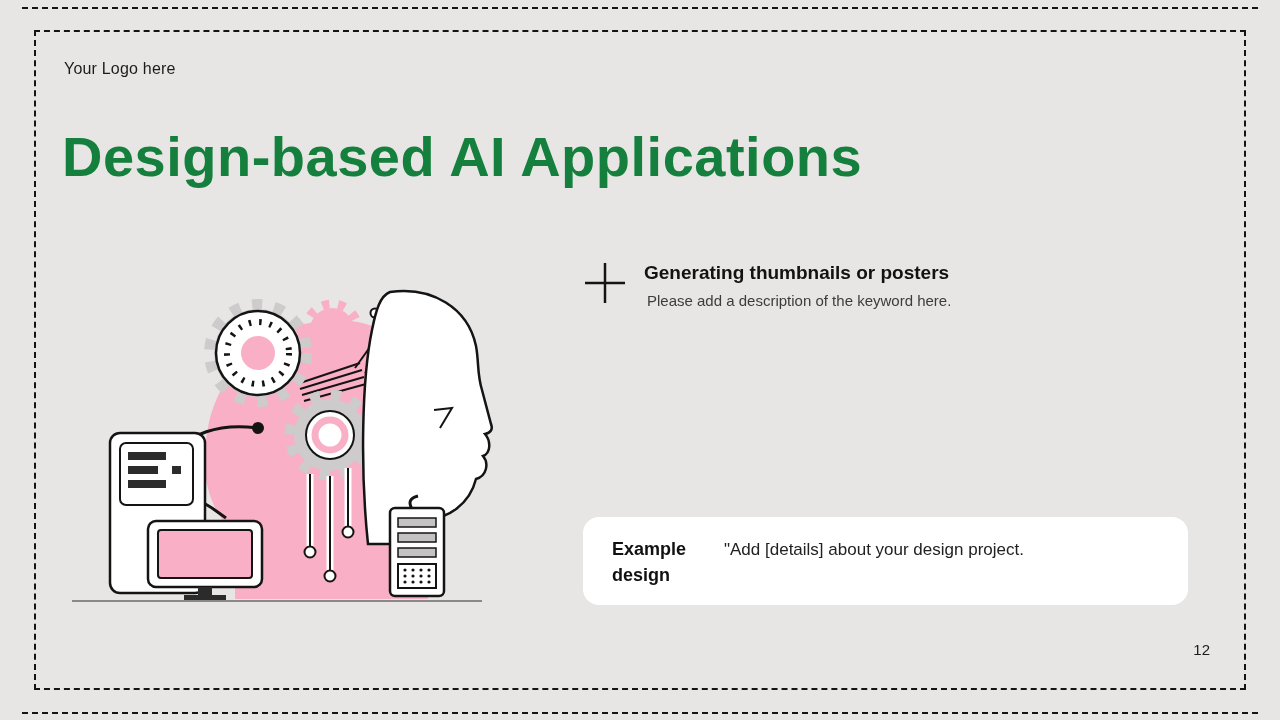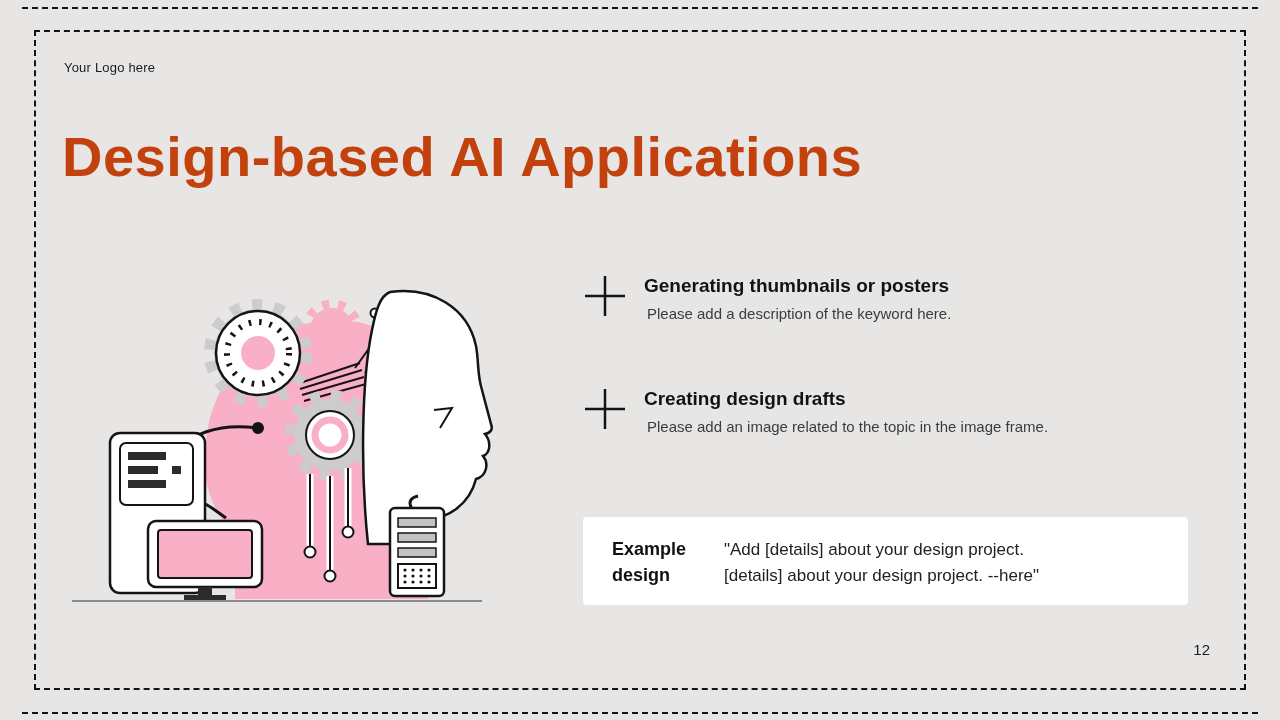--- a/index.html
+++ b/index.html
@@ -22,51 +22,51 @@
 
   .slide-border {
     position: absolute;
     left: 34px; right: 34px; top: 30px; bottom: 30px;
     border: 2px dashed #141414;
     pointer-events: none;
   }
 
   .logo {
     position: absolute; left: 64px; top: 60px;
-    font-size: 13px; color: #1c1c1c; letter-spacing: 0.2px; text-align: center;
+    font-size: 16px; color: #1c1c1c; letter-spacing: 0.2px; text-align: center;
   }
 
   .title {
     position: absolute; left: 62px; top: 124px;
-    font-size: 56px; font-weight: 700; color: #c2410c;
+    font-size: 56px; font-weight: 700; color: #15803d;
     letter-spacing: 0.5px;
   }
 
   .illustration {
     position: absolute; left: 60px; top: 278px;
     width: 440px; height: 332px;
   }
 
   .bullet { position: absolute; }
   .bullet .plus { position: absolute; left: 0; top: 0; width: 44px; height: 44px; }
   .bullet .heading {
     position: absolute; left: 61px; top: 1px;
     font-size: 19px; font-weight: 700; color: #121212; white-space: nowrap;
   }
   .bullet .desc {
     position: absolute; left: 64px; top: 31px;
     font-size: 15px; color: #3c3c3c; white-space: nowrap;
   }
-  .bullet-1 { left: 583px; top: 274px; width: 600px; height: 70px; }
+  .bullet-1 { left: 583px; top: 261px; width: 600px; height: 70px; }
   .bullet-2 { left: 583px; top: 387px; width: 600px; height: 70px; }
 
   .example-card {
     position: absolute; left: 583px; top: 517px;
     width: 605px; height: 88px;
-    background: #ffffff; border-radius: 4px;
+    background: #ffffff; border-radius: 16px;
   }
   .example-label {
     position: absolute; left: 29px; top: 19px;
     font-size: 18px; font-weight: 700; color: #111111; line-height: 26px;
   }
   .example-text {
     position: absolute; left: 141px; top: 20px;
     font-size: 17px; color: #222222; line-height: 26px;
   }
 
@@ -196,35 +196,26 @@
 
   <div class="bullet bullet-1">
     <svg class="plus" viewBox="0 0 44 44">
       <line x1="22" y1="2" x2="22" y2="42" stroke="#141414" stroke-width="2.5"></line>
       <line x1="2" y1="22" x2="42" y2="22" stroke="#141414" stroke-width="2.5"></line>
     </svg>
     <div class="heading">Generating thumbnails or posters</div>
     <div class="desc">Please add a description of the keyword here.</div>
   </div>
 
-  <div class="bullet bullet-2">
-    <svg class="plus" viewBox="0 0 44 44">
-      <line x1="22" y1="2" x2="22" y2="42" stroke="#141414" stroke-width="2.5"></line>
-      <line x1="2" y1="22" x2="42" y2="22" stroke="#141414" stroke-width="2.5"></line>
-    </svg>
-    <div class="heading">Creating design drafts</div>
-    <div class="desc">Please add an image related to the topic in the image frame.</div>
-  </div>
 
   <div class="example-card">
     <div class="example-label">
       <div>Example</div>
       <div>design</div>
     </div>
     <div class="example-text">
       <div>"Add [details] about your design project.</div>
-      <div>[details] about your design project. --here"</div>
     </div>
   </div>
 
   <div class="page-number">12</div>
 
 </div>
 
 </body></html>

